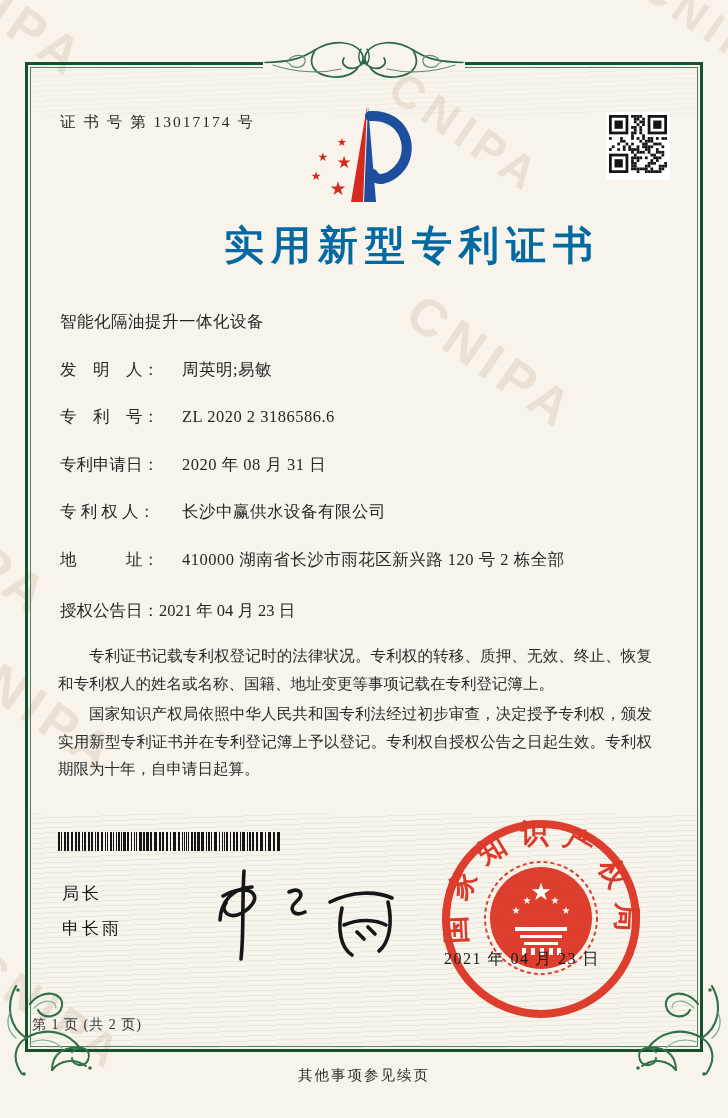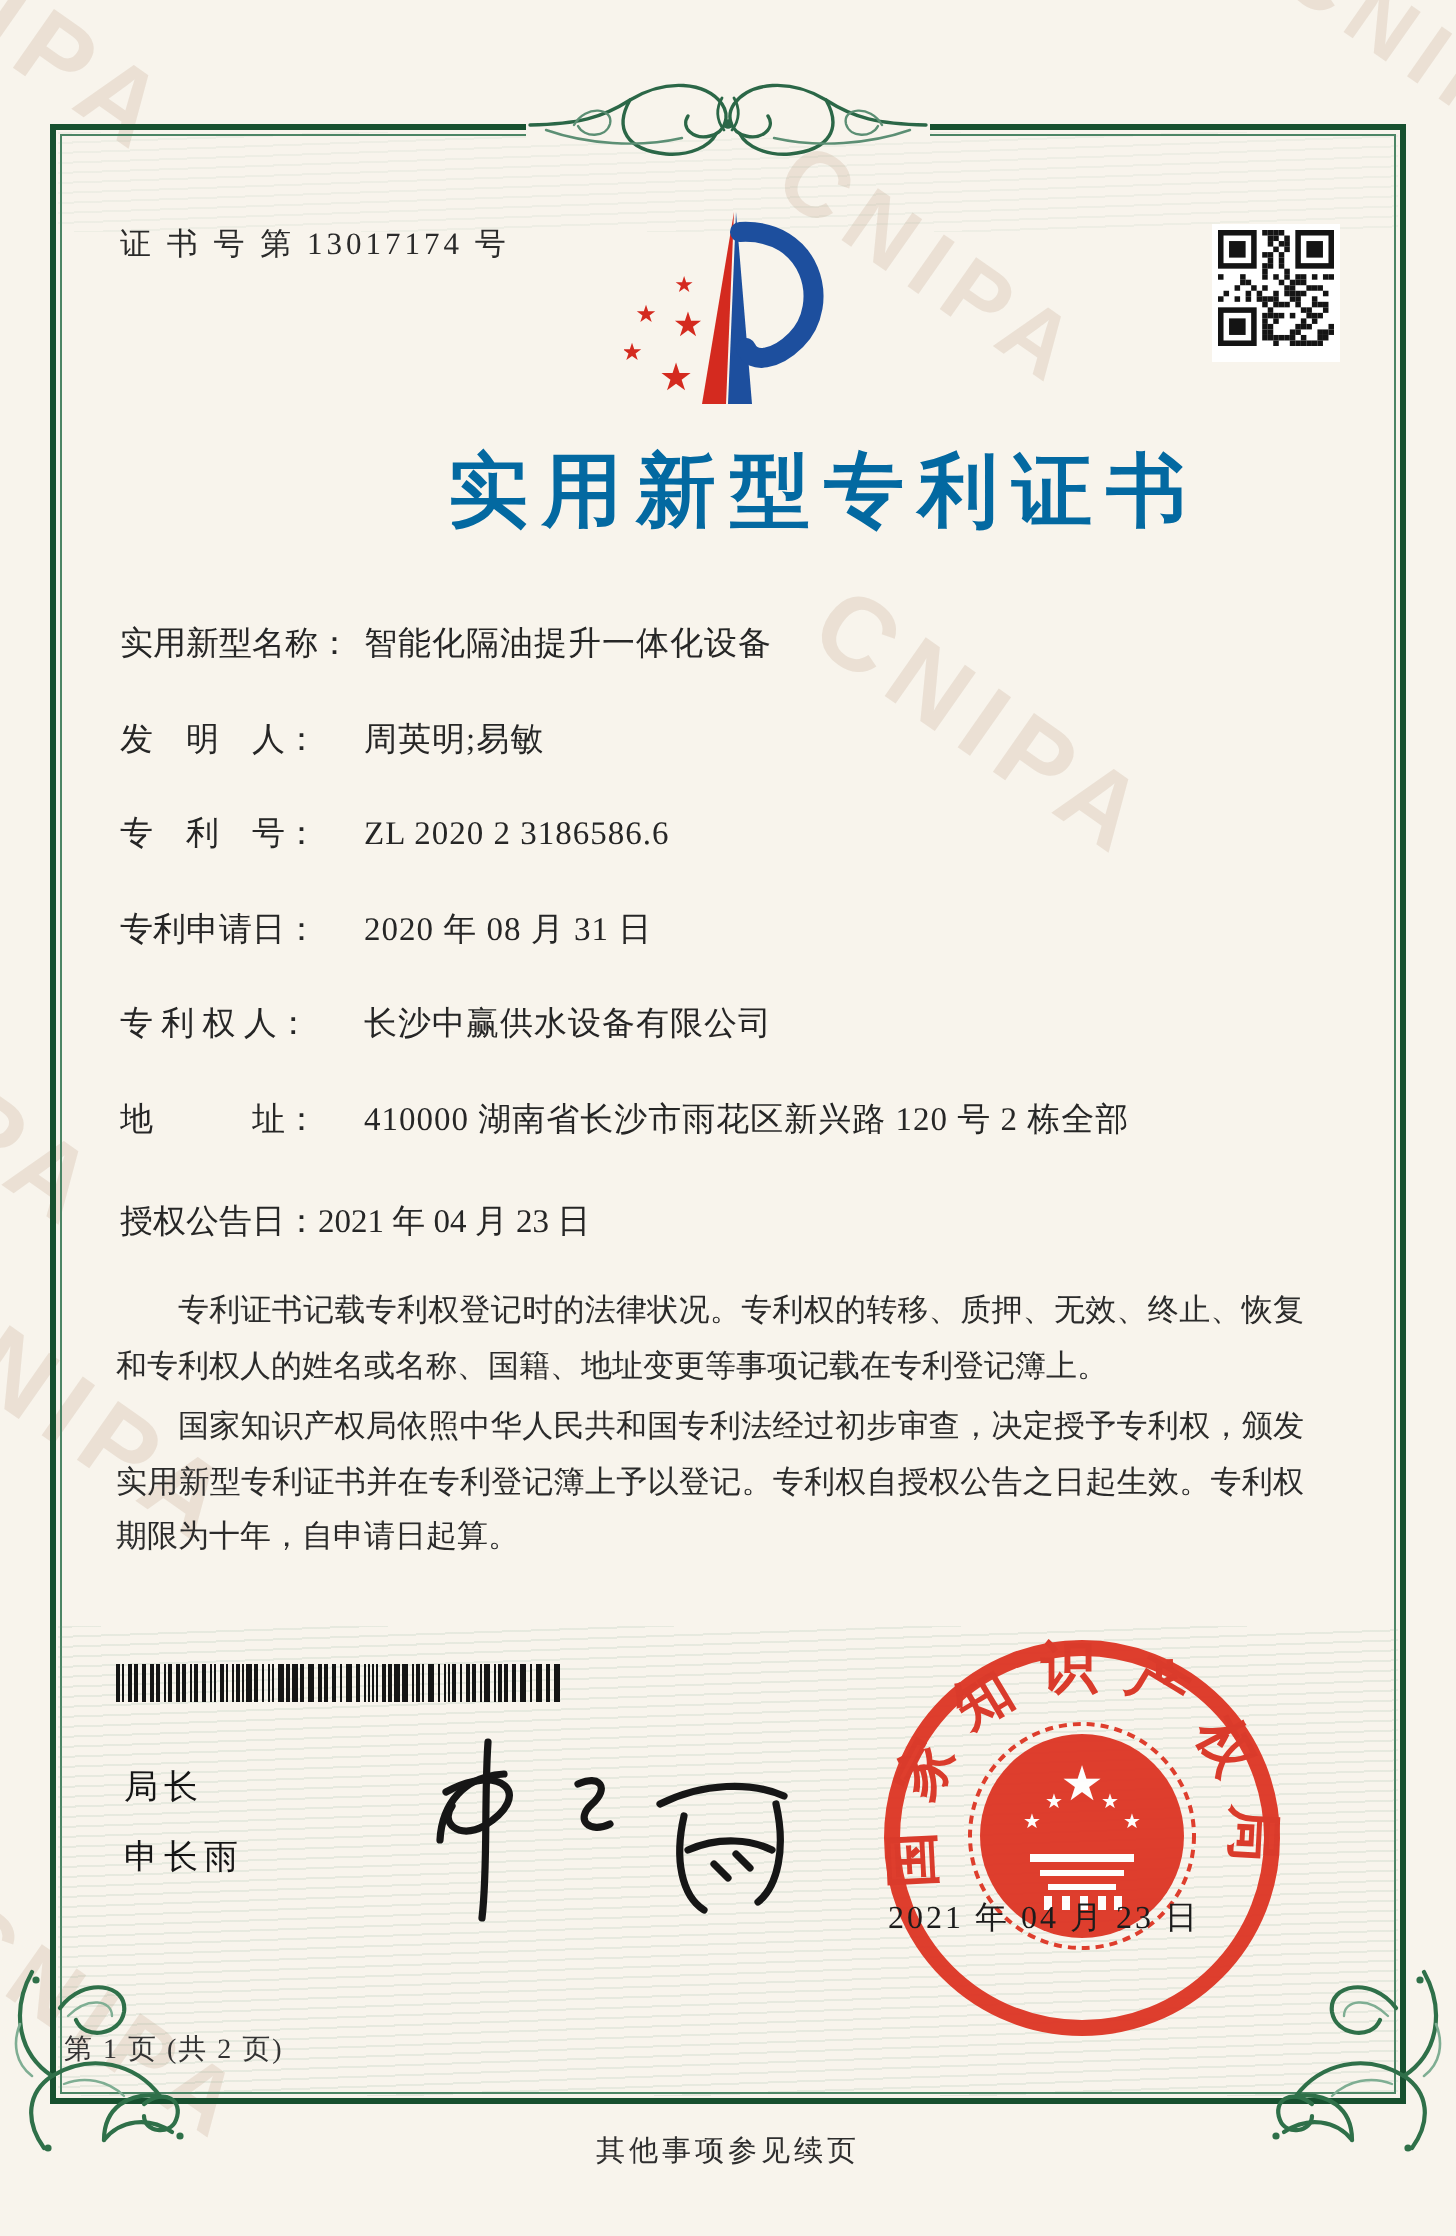--- a/index.html
+++ b/index.html
@@ -284,21 +284,20 @@
           <rect x="2.6" y="39" width="13" height="13" fill="#ffffff"></rect>
           <rect x="5.2" y="41.6" width="7.800000000000001" height="7.800000000000001" fill="#141414"></rect>
         </g>
     </svg>
   </div>
 
   <div class="title">实用新型专利证书</div>
 
   <div class="fields">
     <div class="field-row">
-      <span class="field-label">实用新型名称：</span>
       <span class="field-value">智能化隔油提升一体化设备</span>
     </div>
     <div class="field-row">
       <span class="field-label">发　明　人：</span>
       <span class="field-value">周英明;易敏</span>
     </div>
     <div class="field-row">
       <span class="field-label">专　利　号：</span>
       <span class="field-value">ZL 2020 2 3186586.6</span>
     </div>

